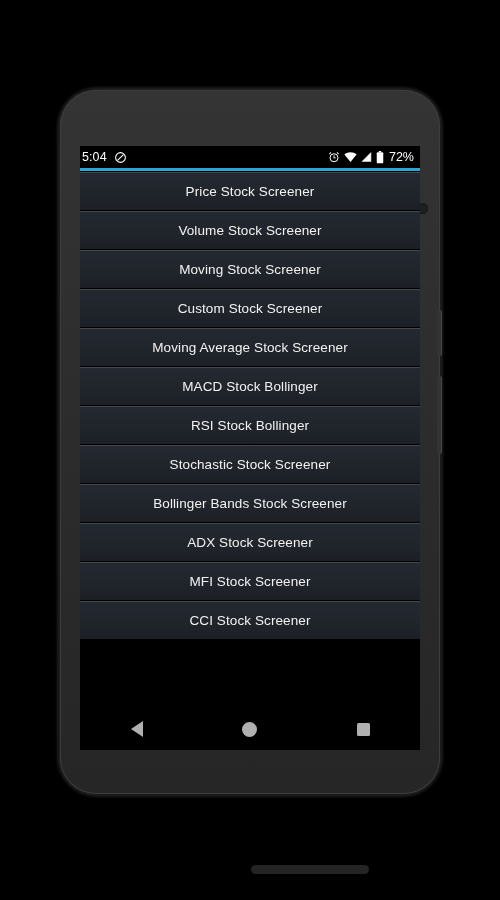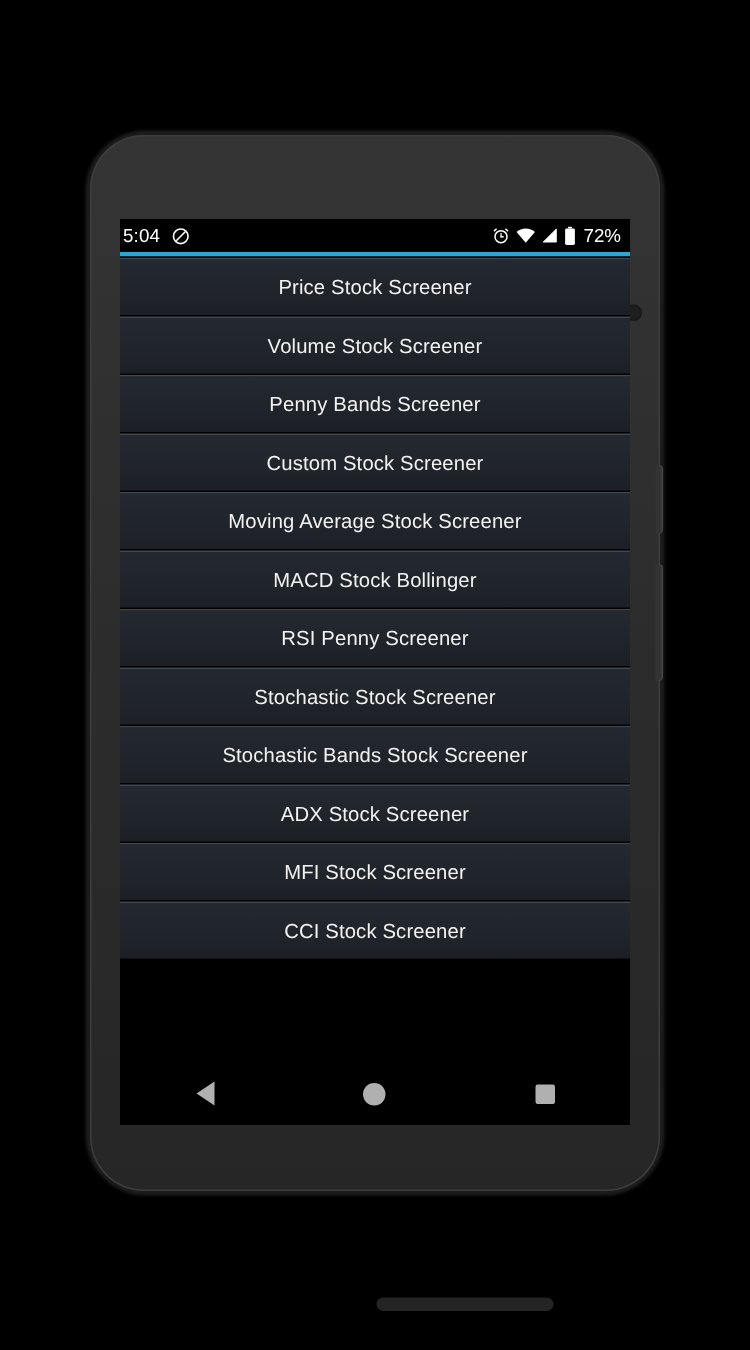--- a/index.html
+++ b/index.html
@@ -262,39 +262,39 @@
     <div class="accent-line"></div>
 
     <div class="list" id="screener-list">
         <div class="list-item">
           <span class="list-item-label">Price Stock Screener</span>
         </div>
         <div class="list-item">
           <span class="list-item-label">Volume Stock Screener</span>
         </div>
         <div class="list-item">
-          <span class="list-item-label">Penny Bands Screener</span>
+          <span class="list-item-label">Moving Stock Screener</span>
         </div>
         <div class="list-item">
           <span class="list-item-label">Custom Stock Screener</span>
         </div>
         <div class="list-item">
           <span class="list-item-label">Moving Average Stock Screener</span>
         </div>
         <div class="list-item">
           <span class="list-item-label">MACD Stock Bollinger</span>
         </div>
         <div class="list-item">
-          <span class="list-item-label">RSI Penny Screener</span>
+          <span class="list-item-label">RSI Stock Bollinger</span>
         </div>
         <div class="list-item">
           <span class="list-item-label">Stochastic Stock Screener</span>
         </div>
         <div class="list-item">
-          <span class="list-item-label">Stochastic Bands Stock Screener</span>
+          <span class="list-item-label">Bollinger Bands Stock Screener</span>
         </div>
         <div class="list-item">
           <span class="list-item-label">ADX Stock Screener</span>
         </div>
         <div class="list-item">
           <span class="list-item-label">MFI Stock Screener</span>
         </div>
         <div class="list-item">
           <span class="list-item-label">CCI Stock Screener</span>
         </div>

